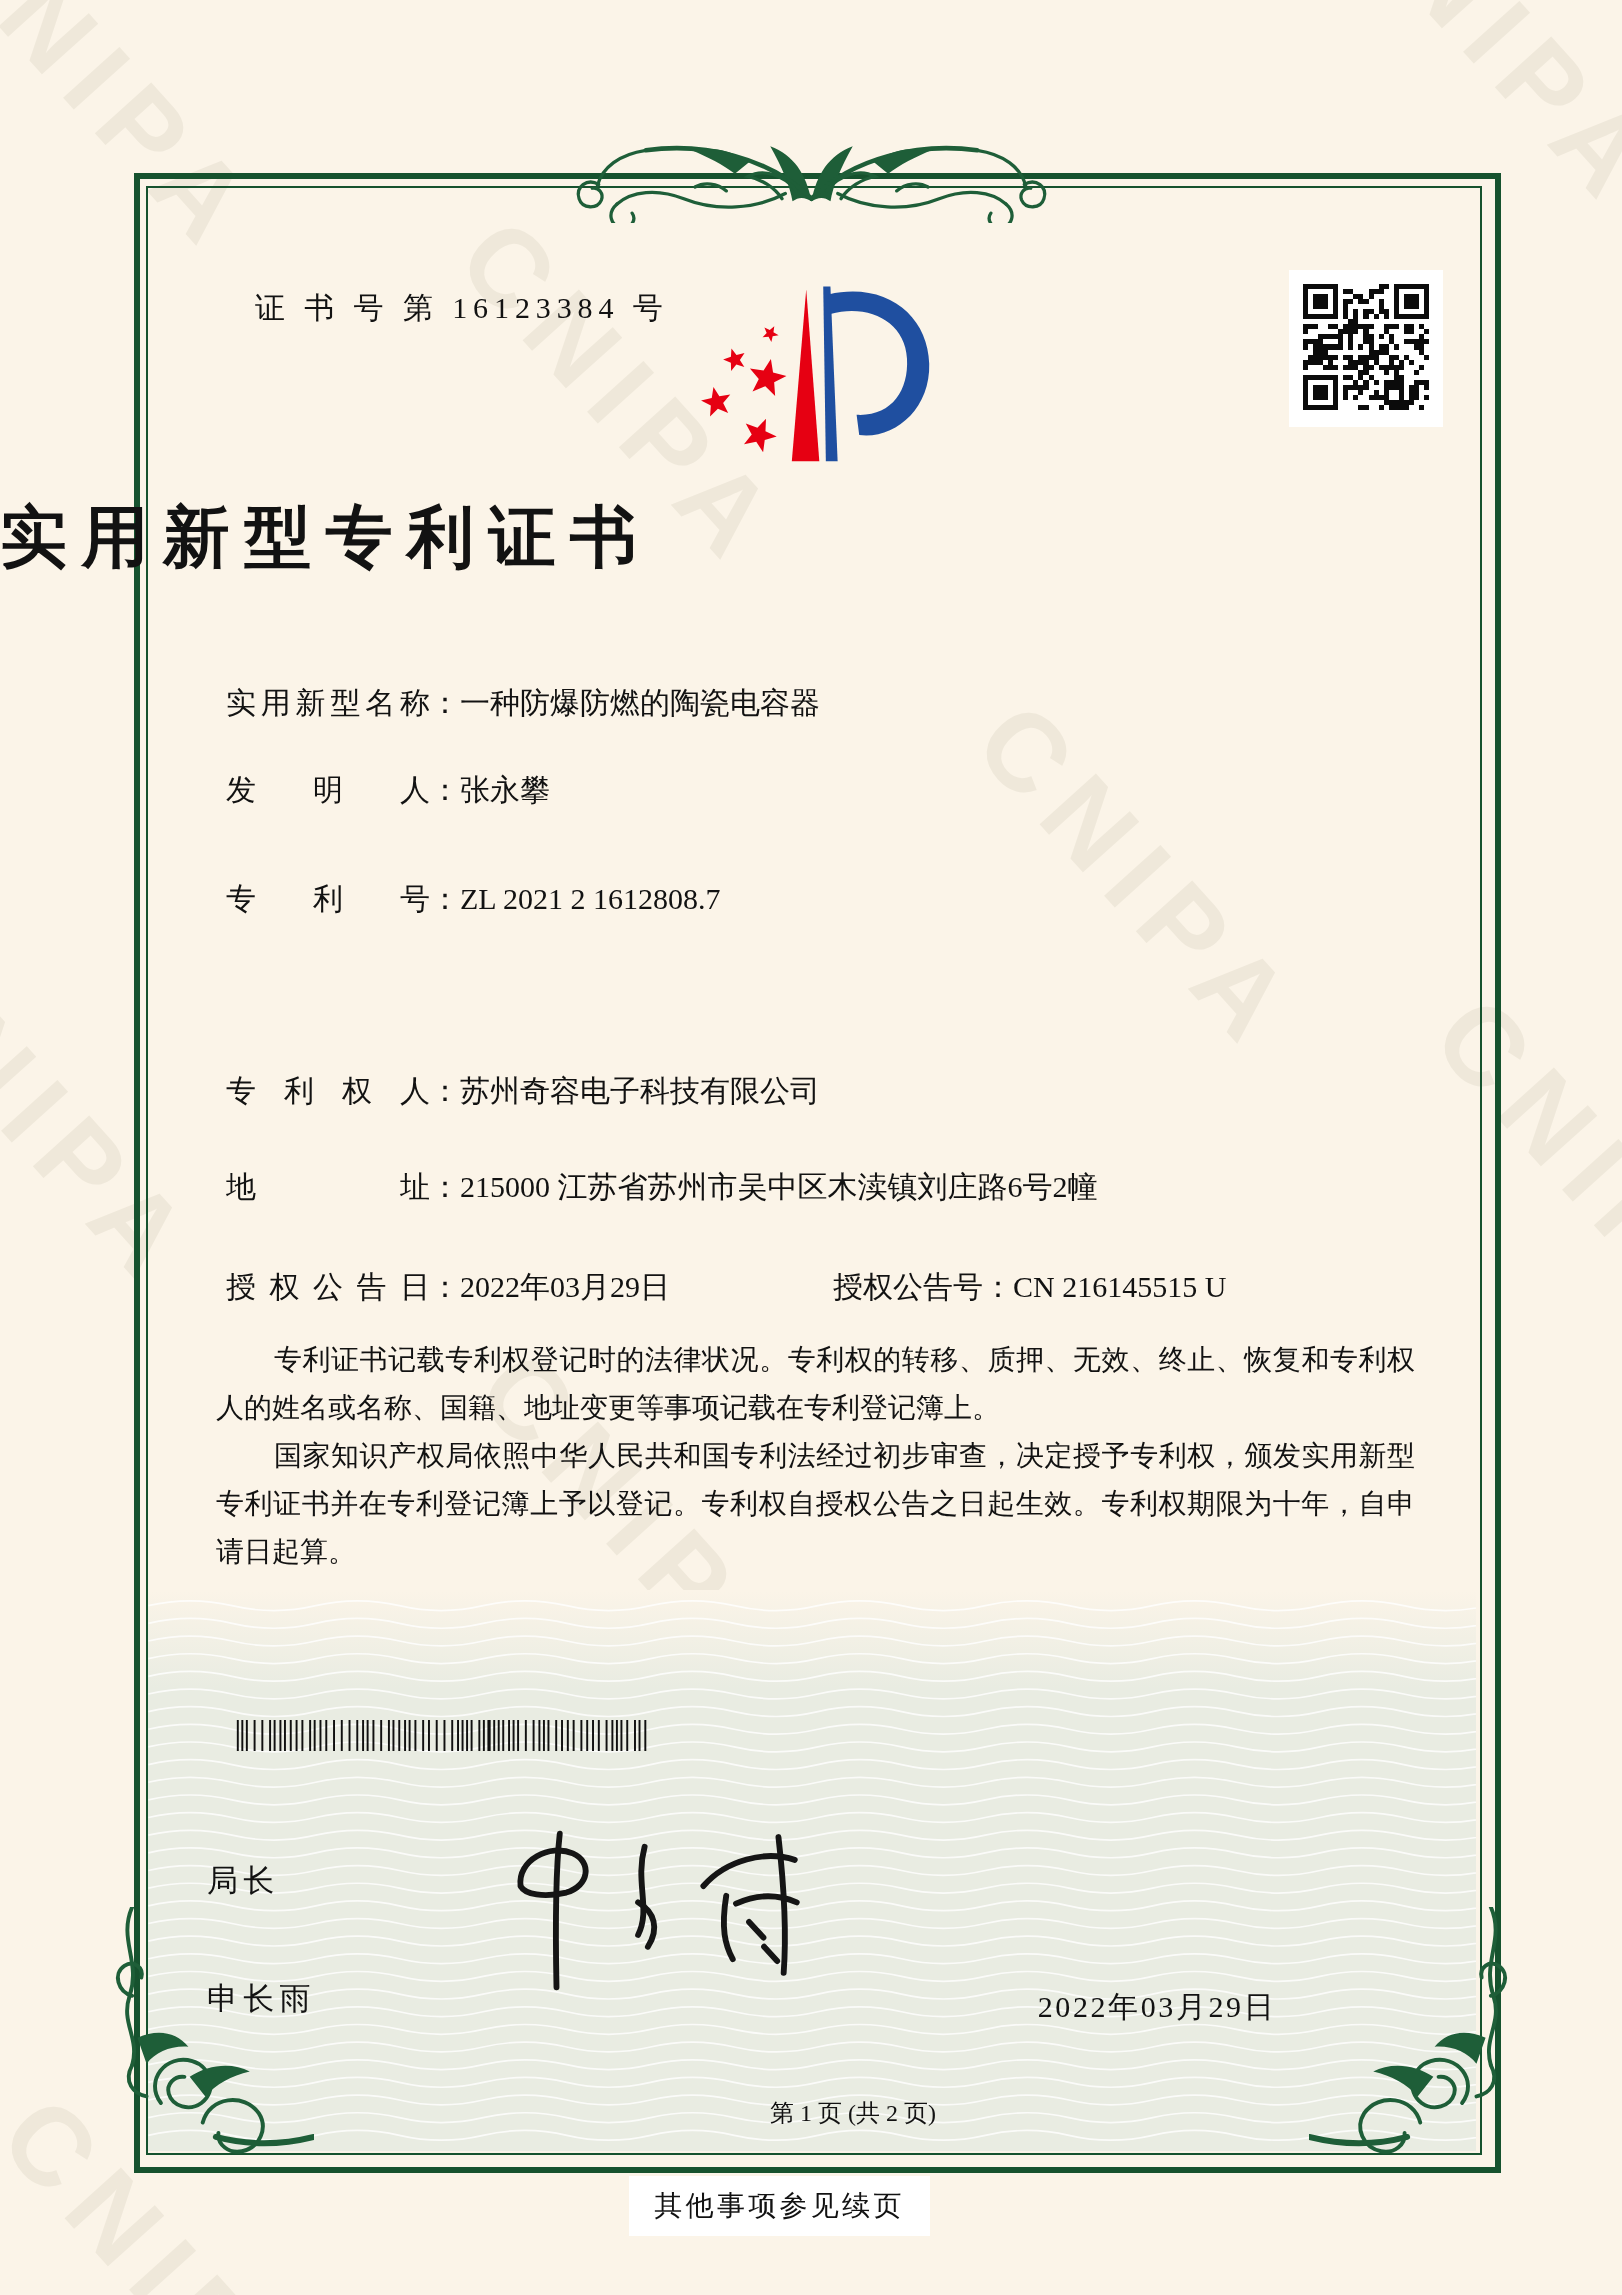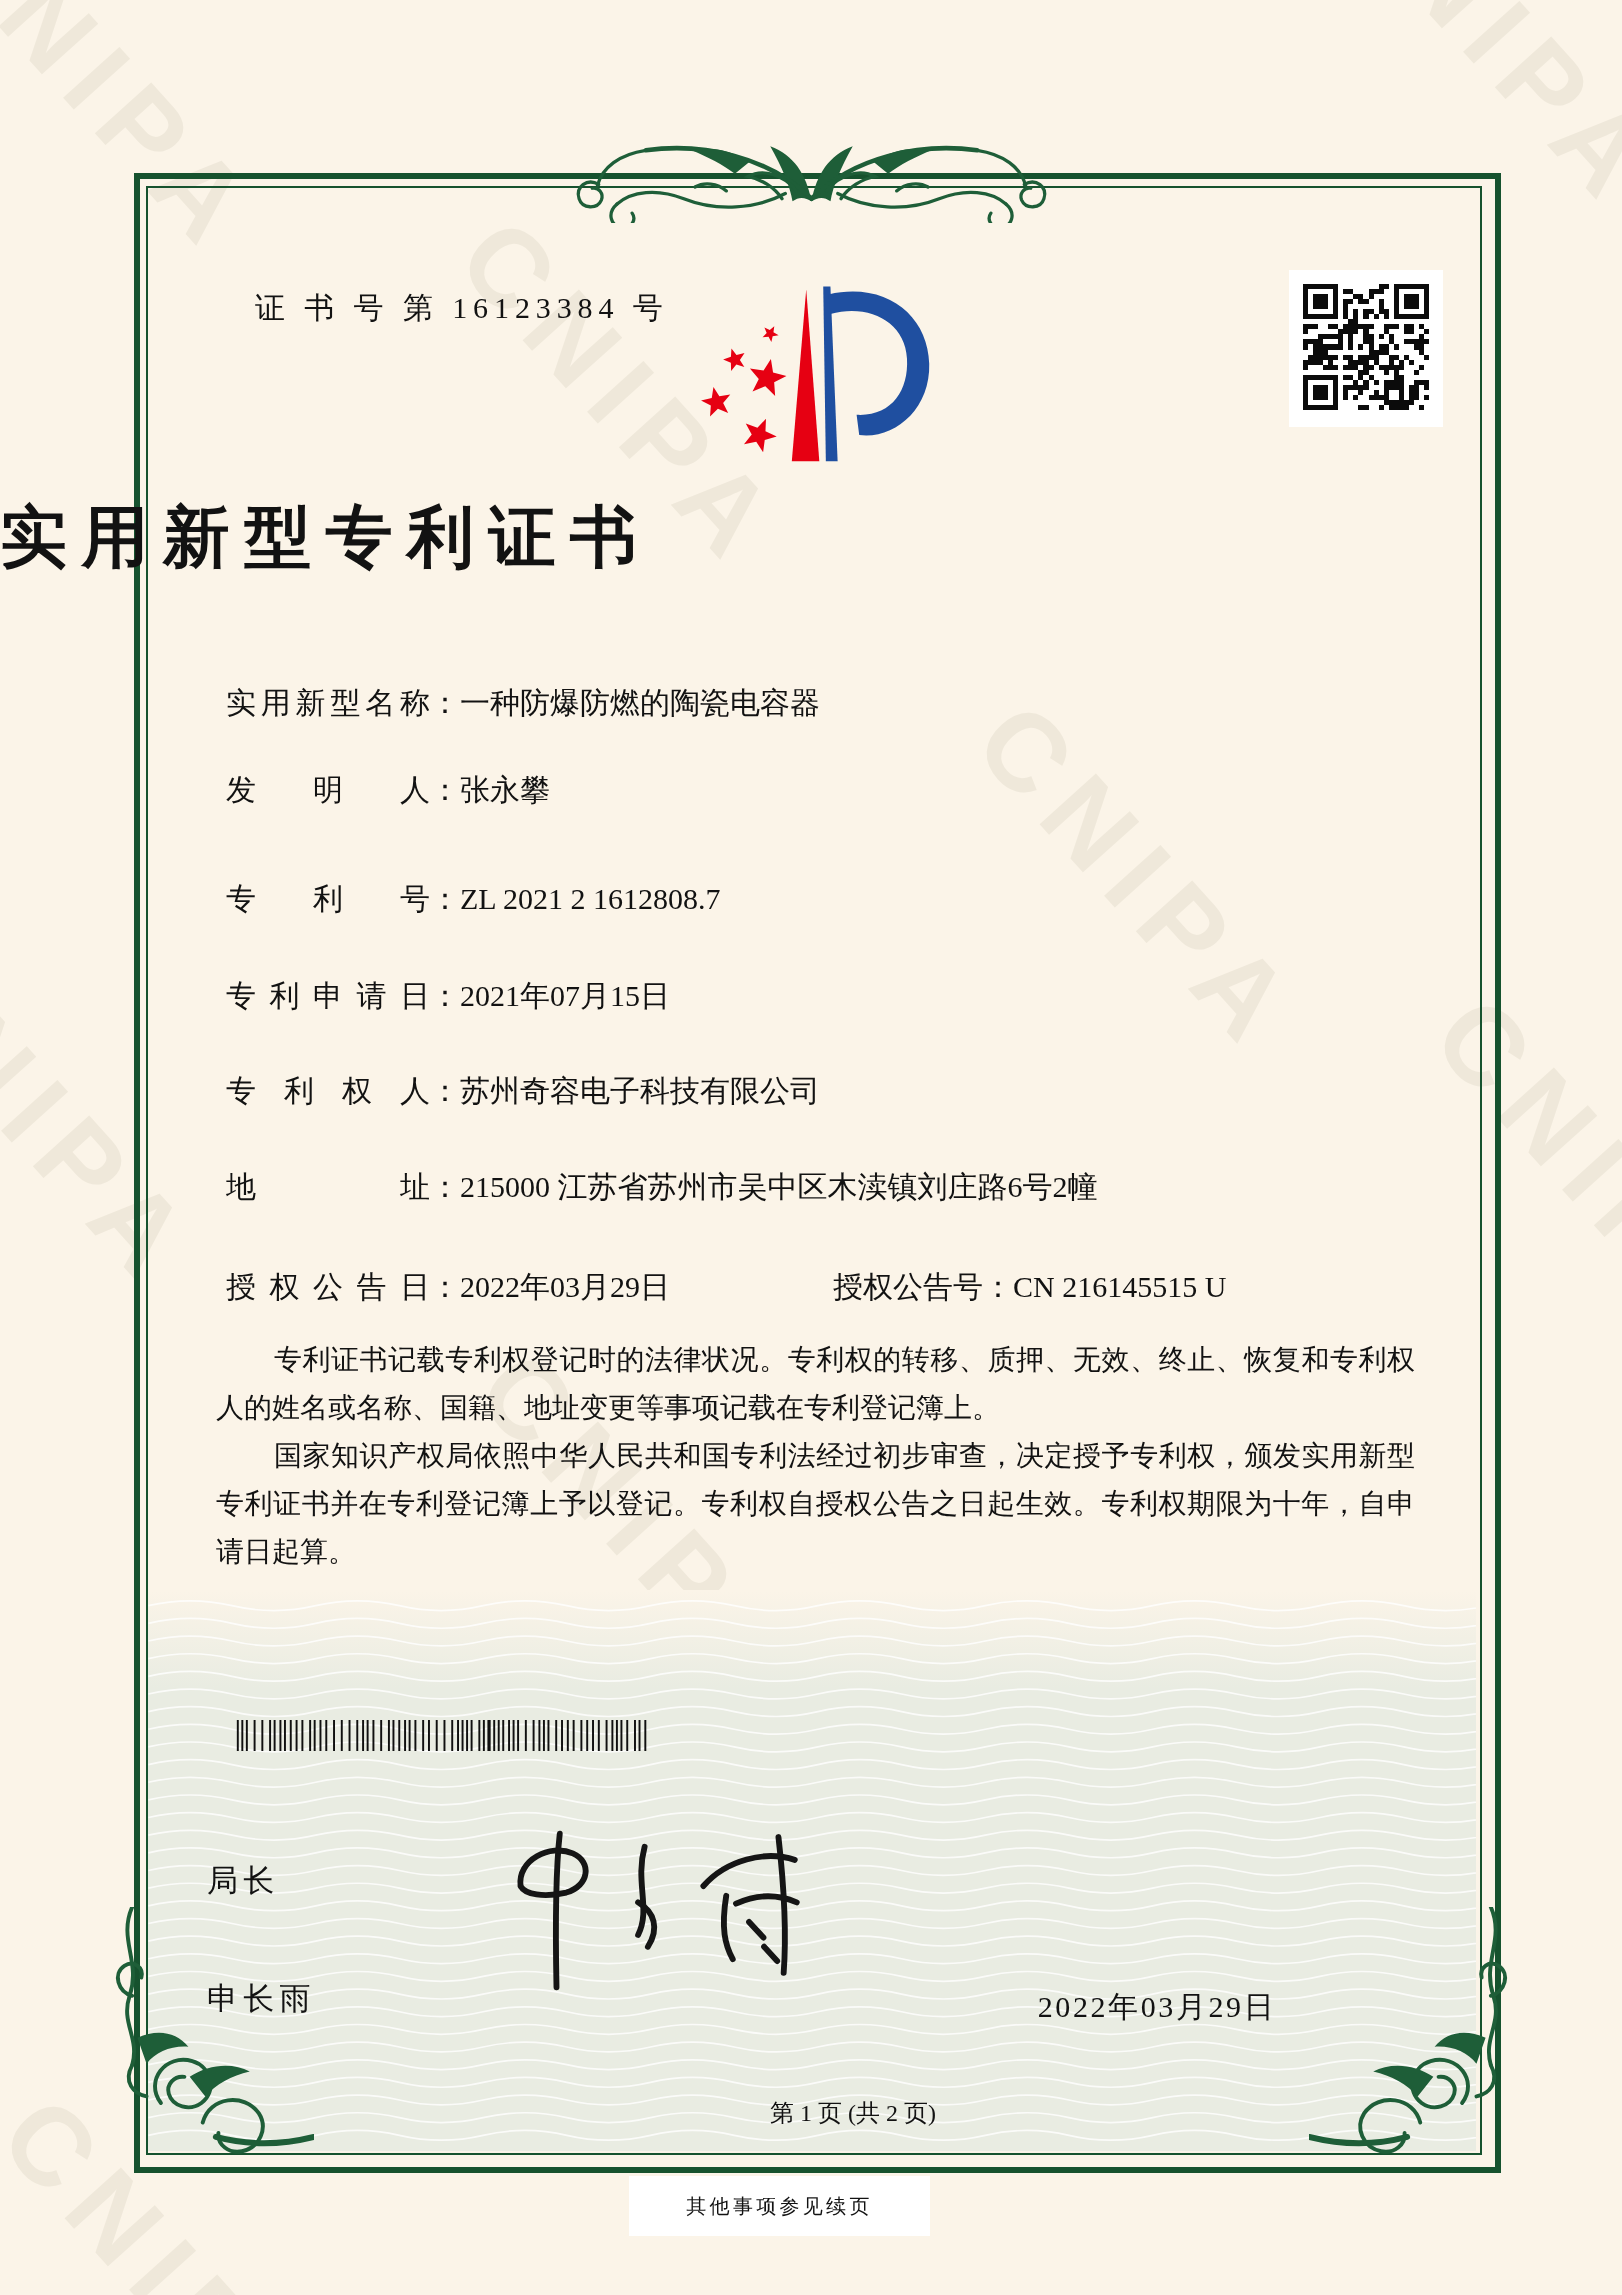--- a/index.html
+++ b/index.html
@@ -64,21 +64,21 @@
       font-family:"Liberation Sans", sans-serif;letter-spacing:5.2px;z-index:5;}
   .issuer-name{position:absolute;left:207px;top:1978px;font-size:31px;font-weight:500;
       font-family:Liberation Mono, monospace;letter-spacing:5.2px;z-index:5;}
   .signature{position:absolute;left:504px;top:1824px;z-index:5;}
   .issue-date{position:absolute;left:941px;top:1987px;width:432px;text-align:center;
       font-size:30px;letter-spacing:2.6px;z-index:5;}
   .page-info{position:absolute;left:146px;width:1332px;top:2097px;text-align:center;
       font-size:24px;z-index:5;margin-left:41px;}
   .footer-patch{position:absolute;left:629px;top:2176px;width:301px;height:60px;background:#ffffff;
       z-index:6;display:flex;align-items:center;justify-content:center;}
-  .footer-note{font-size:20px;letter-spacing:3.3px;}
+  .footer-note{font-size:28px;letter-spacing:3.3px;}
 </style>
 </head>
 <body>
 
 <div id="page">
 
   <div class="wm" style="left:98px;top:79px">CNIPA</div>
   <div class="wm" style="left:1498px;top:33px">CNIPA</div>
   <div class="wm" style="left:622px;top:393px">CNIPA</div>
   <div class="wm" style="left:1139px;top:877px">CNIPA</div>
@@ -512,23 +512,20 @@
 
   <div class="field" style="top:683px">
     <span class="flabel">实用新型名称</span><span>：</span><span class="fvalue">一种防爆防燃的陶瓷电容器</span>
   </div>
   <div class="field" style="top:770px">
     <span class="flabel">发明人</span><span>：</span><span class="fvalue">张永攀</span>
   </div>
   <div class="field" style="top:879px">
     <span class="flabel">专利号</span><span>：</span><span class="fvalue">ZL 2021 2 1612808.7</span>
   </div>
-  <div class="field" style="top:976px">
-    <span class="flabel">专利申请日</span><span>：</span><span class="fvalue">2021年07月15日</span>
-  </div>
   <div class="field" style="top:1071px">
     <span class="flabel">专利权人</span><span>：</span><span class="fvalue">苏州奇容电子科技有限公司</span>
   </div>
   <div class="field" style="top:1167px">
     <span class="flabel">地址</span><span>：</span><span class="fvalue">215000 江苏省苏州市吴中区木渎镇刘庄路6号2幢</span>
   </div>
   <div class="field" style="top:1267px">
     <span class="flabel">授权公告日</span><span>：</span><span class="fvalue">2022年03月29日</span>
     <span class="fgroup2">
       <span>授权公告号</span><span>：</span><span class="fvalue">CN 216145515 U</span>

